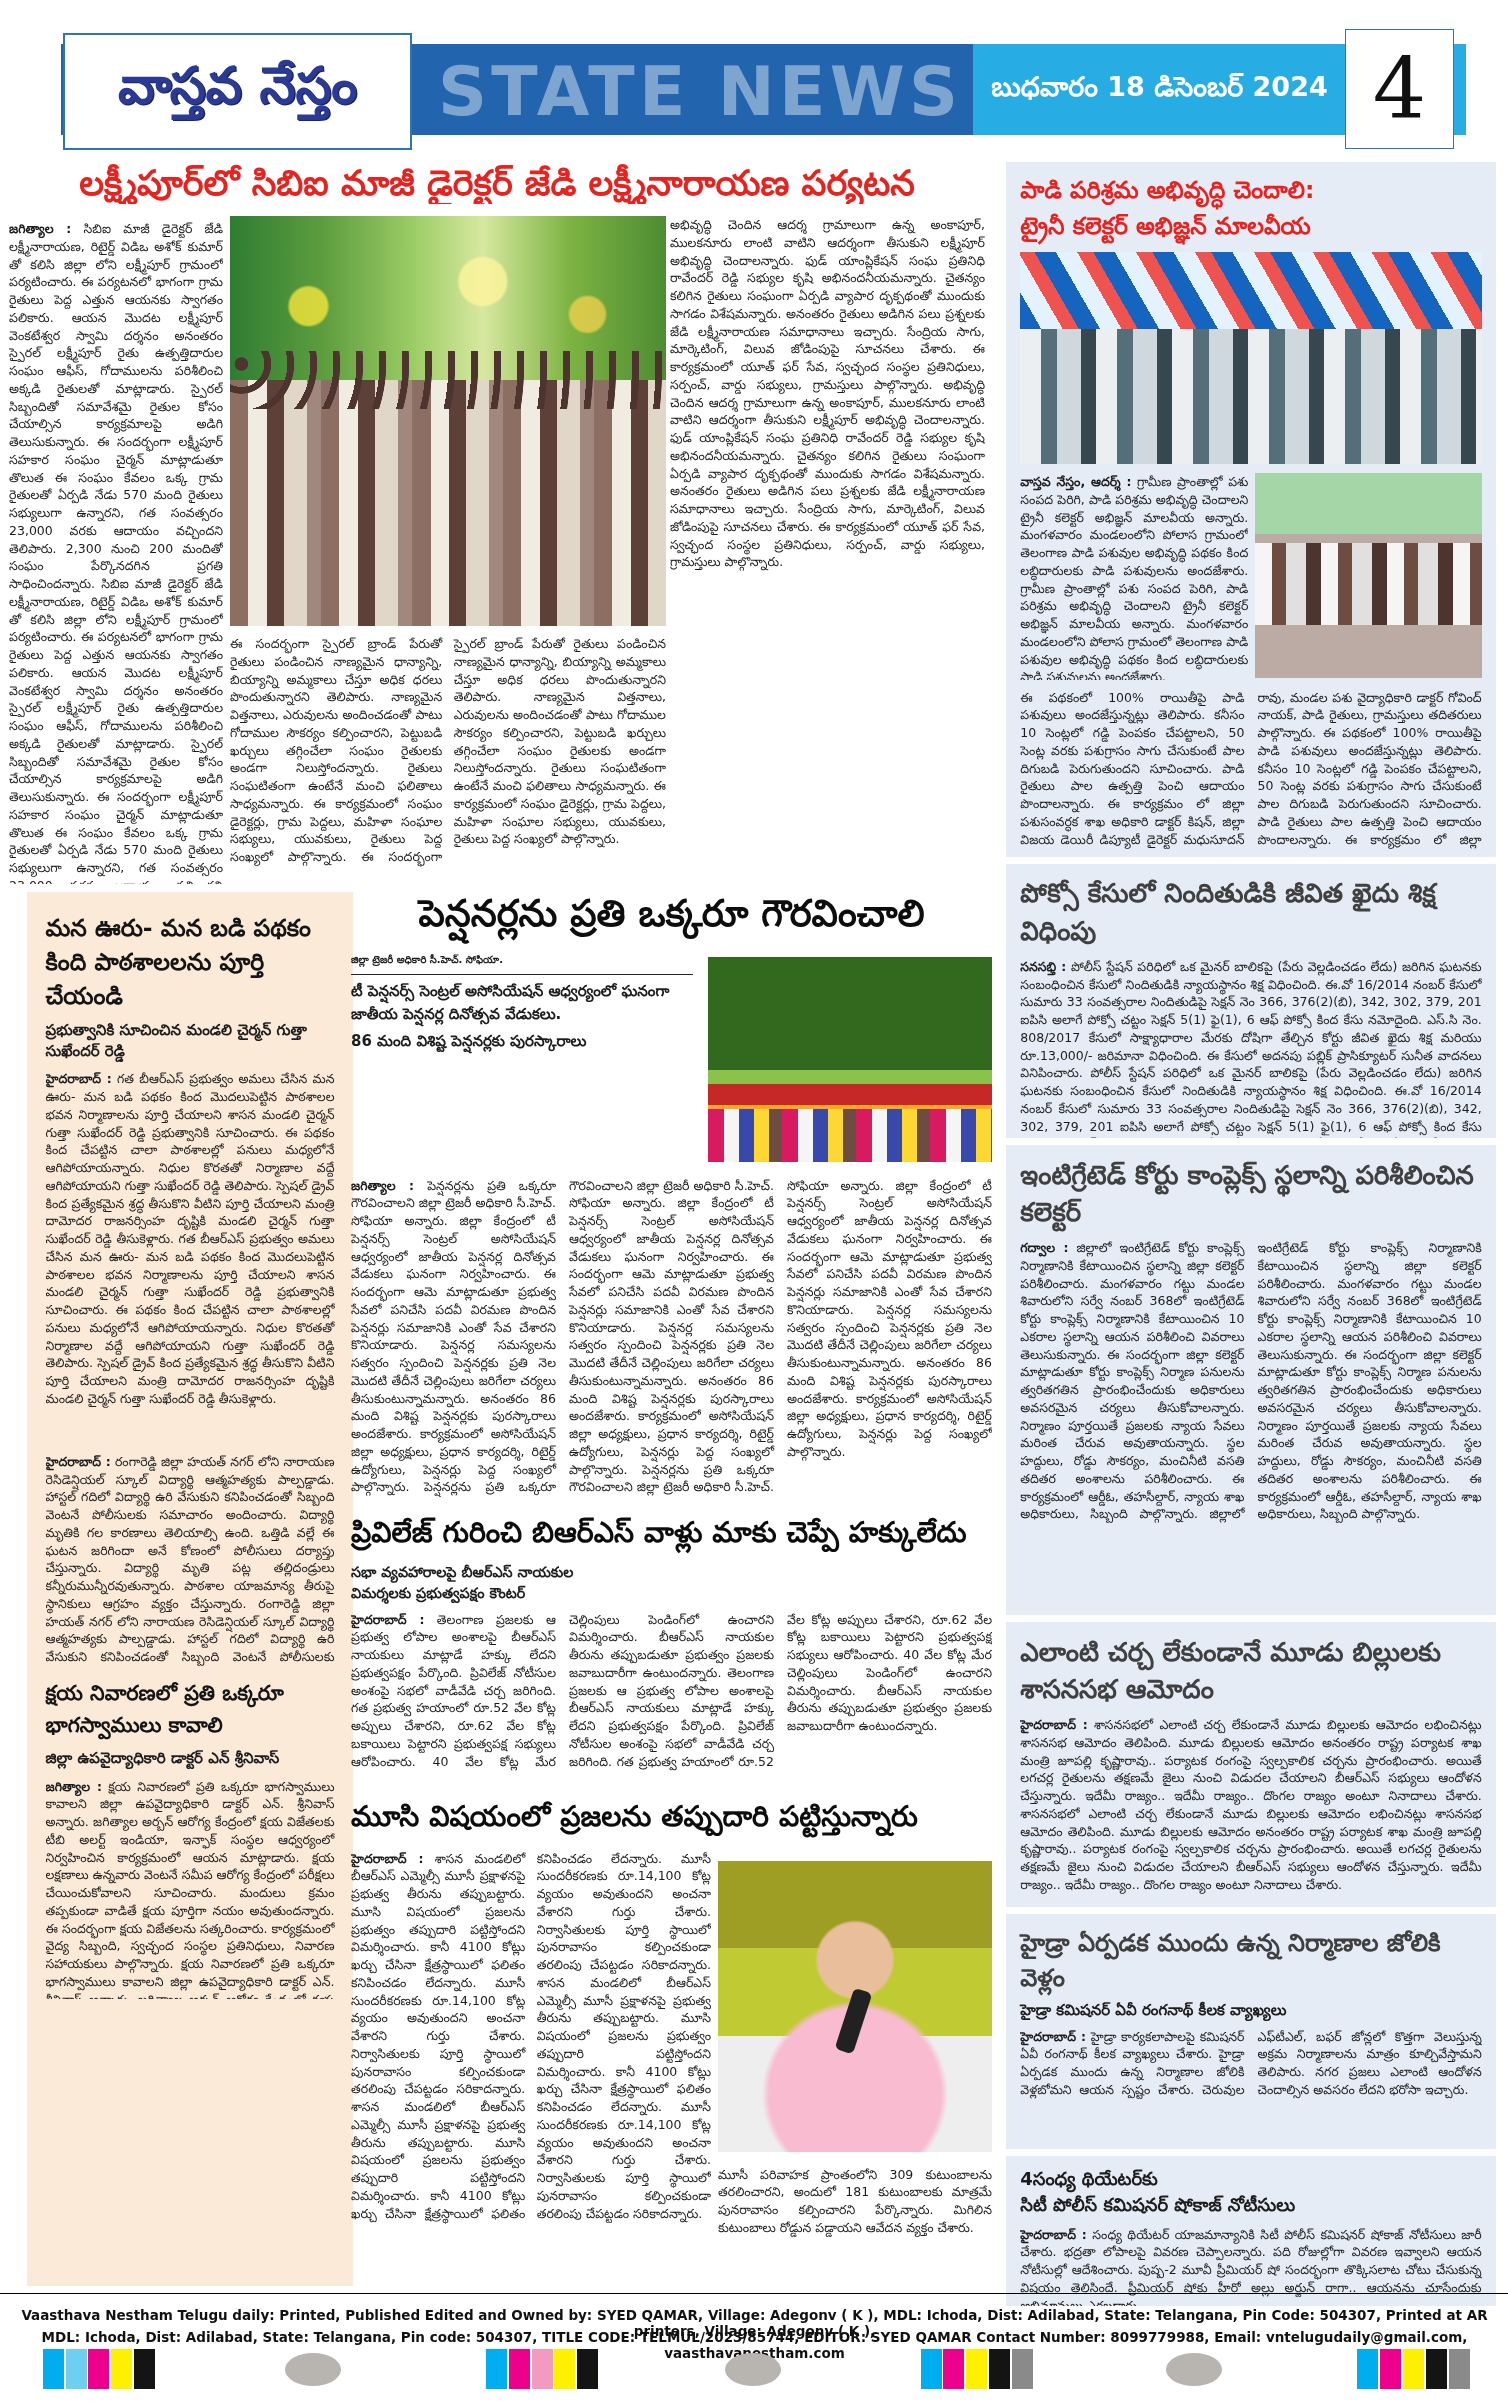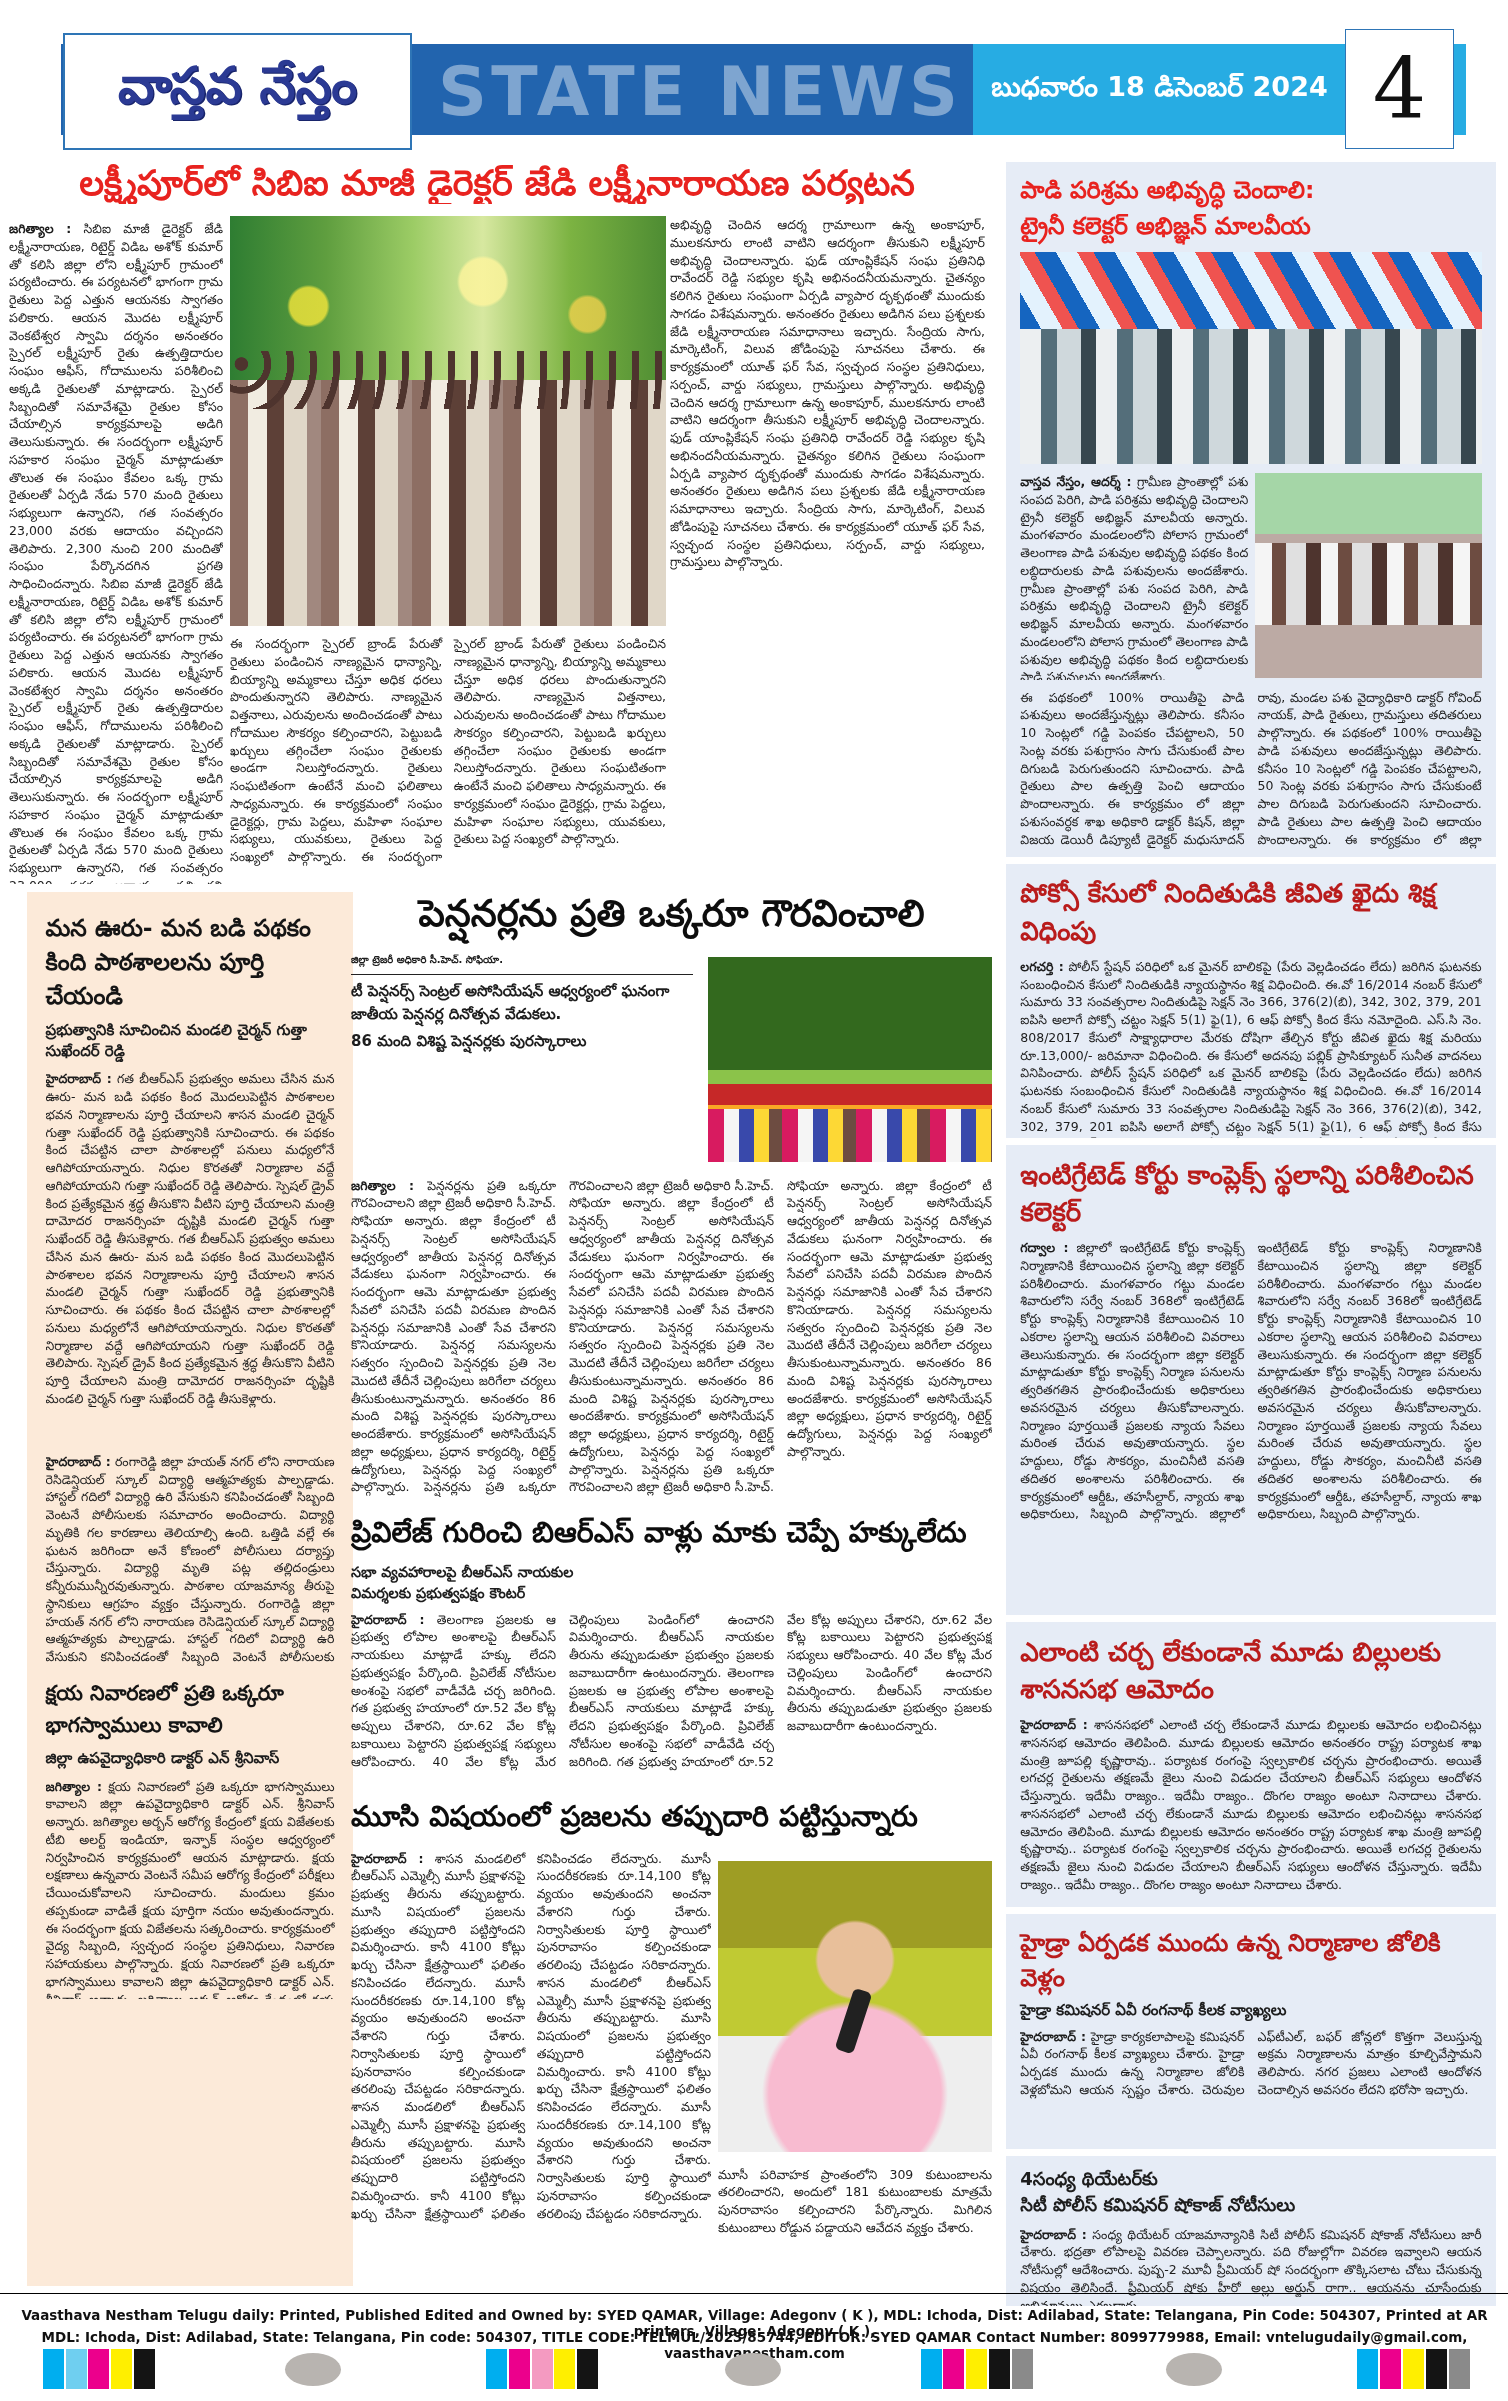--- a/index.html
+++ b/index.html
@@ -72,21 +72,21 @@
   .musi-photo{position:absolute;right:0;top:61px;width:274px;height:291px;overflow:hidden;
       background:radial-gradient(circle at 50% 34%,#e8bf9a 0 37px,transparent 40px),
                  radial-gradient(circle at 50% 80%,#f8bbd0 0 86px,transparent 93px),
                  linear-gradient(180deg,#9e9d24 0 30%,#c0ca33 30% 60%,#eeeeee 60% 100%);}
   .musi-photo:after{content:"";position:absolute;left:46%;top:44%;width:18.5px;height:64px;background:#212121;border-radius:5.7px;transform:rotate(18deg);}
   .musi-body2{position:absolute;right:0;top:366px;width:274px;height:127px;}
   
   .rail{position:absolute;left:1006px;top:162px;width:490px;}
   .rsect{background:#e6ecf6;box-sizing:border-box;padding:11.4px 14.3px;margin-bottom:7.1px;overflow:hidden;}
   .r-red{color:#e8231f;font-size:23.5px;font-weight:bold;line-height:1.5;}
-  .r-black{color:#b91c1c;font-size:26px;font-weight:bold;line-height:1.45;}
+  .r-black{color:#404040;font-size:26px;font-weight:bold;line-height:1.45;}
   .dairy-photo1{width:100%;height:212px;margin:8.6px 0;overflow:hidden;
       background:linear-gradient(180deg,#90caf9 0 18%,#ef9a9a 18% 30%,#fff 30% 36%,#b0bec5 36% 100%);}
   .dairy-photo1 .tent{height:36%;background:repeating-linear-gradient(60deg,#1565c0 0 18.5px,#e3f2fd 18.5px 37px,#ef5350 37px 51px);}
   .dairy-photo1 .crowd{height:64%;background:repeating-linear-gradient(90deg,#eceff1 0 21.4px,#546e7a 21.4px 37px,#cfd8dc 37px 61px,#37474f 61px 76px);}
   .dairy-row{position:relative;height:207px;margin-bottom:8.6px;}
   .dairy-intro{position:absolute;left:0;top:0;width:228px;height:207px;}
   .dairy-photo2{position:absolute;right:0;top:0;width:227px;height:205px;overflow:hidden;
       background:linear-gradient(180deg,#a5d6a7 0 30%,#bcaaa4 30% 100%);}
   .dairy-photo2:after{content:"";position:absolute;left:0;top:34%;width:100%;height:40%;
       background:repeating-linear-gradient(90deg,#f5f5f5 0 17px,#6d4c41 17px 31px,#e0e0e0 31px 51px,#4e342e 51px 66px);}
@@ -220,21 +220,21 @@
           <span>గ్రామీణ ప్రాంతాల్లో పశు సంపద పెరిగి, పాడి పరిశ్రమ అభివృద్ధి చెందాలని ట్రైనీ కలెక్టర్ అభిజ్ఞన్ మాలవీయ అన్నారు. మంగళవారం మండలంలోని పోలాస గ్రామంలో తెలంగాణ పాడి పశువుల అభివృద్ధి పథకం కింద లబ్ధిదారులకు పాడి పశువులను అందజేశారు. గ్రామీణ ప్రాంతాల్లో పశు సంపద పెరిగి, పాడి పరిశ్రమ అభివృద్ధి చెందాలని ట్రైనీ కలెక్టర్ అభిజ్ఞన్ మాలవీయ అన్నారు. మంగళవారం మండలంలోని పోలాస గ్రామంలో తెలంగాణ పాడి పశువుల అభివృద్ధి పథకం కింద లబ్ధిదారులకు పాడి పశువులను అందజేశారు.</span>
         </div>
         <div class="dairy-photo2"></div>
       </div>
       <div class="dairy-body2 btxt">ఈ పథకంలో 100% రాయితీపై పాడి పశువులు అందజేస్తున్నట్లు తెలిపారు. కనీసం 10 సెంట్లలో గడ్డి పెంపకం చేపట్టాలని, 50 సెంట్ల వరకు పశుగ్రాసం సాగు చేసుకుంటే పాల దిగుబడి పెరుగుతుందని సూచించారు. పాడి రైతులు పాల ఉత్పత్తి పెంచి ఆదాయం పొందాలన్నారు. ఈ కార్యక్రమం లో జిల్లా పశుసంవర్ధక శాఖ అధికారి డాక్టర్ కిషన్, జిల్లా విజయ డెయిరీ డిప్యూటీ డైరెక్టర్ మధుసూదన్ రావు, మండల పశు వైద్యాధికారి డాక్టర్ గోవింద్ నాయక్, పాడి రైతులు, గ్రామస్తులు తదితరులు పాల్గొన్నారు. ఈ పథకంలో 100% రాయితీపై పాడి పశువులు అందజేస్తున్నట్లు తెలిపారు. కనీసం 10 సెంట్లలో గడ్డి పెంపకం చేపట్టాలని, 50 సెంట్ల వరకు పశుగ్రాసం సాగు చేసుకుంటే పాల దిగుబడి పెరుగుతుందని సూచించారు. పాడి రైతులు పాల ఉత్పత్తి పెంచి ఆదాయం పొందాలన్నారు. ఈ కార్యక్రమం లో జిల్లా పశుసంవర్ధక శాఖ అధికారి డాక్టర్ కిషన్, జిల్లా విజయ డెయిరీ డిప్యూటీ డైరెక్టర్ మధుసూదన్ రావు, మండల పశు వైద్యాధికారి డాక్టర్ గోవింద్ నాయక్, పాడి రైతులు, గ్రామస్తులు తదితరులు పాల్గొన్నారు.</div>
     </section>
 
     <section class="rsect" style="height:274px">
       <div class="r-black" style="font-size:26px">పోక్సో కేసులో నిందితుడికి జీవిత ఖైదు శిక్ష విధింపు</div>
       <div class="pocso-body btxt">
-        <b class="dl">లగచర్తి :</b>
+        <b class="dl">సనసభ్తి :</b>
         <span>పోలీస్ స్టేషన్ పరిధిలో ఒక మైనర్ బాలికపై (పేరు వెల్లడించడం లేదు) జరిగిన ఘటనకు సంబంధించిన కేసులో నిందితుడికి న్యాయస్థానం శిక్ష విధించింది. ఈ.వో 16/2014 నంబర్ కేసులో సుమారు 33 సంవత్సరాల నిందితుడిపై సెక్షన్ నెం 366, 376(2)(బి), 342, 302, 379, 201 ఐపిసి అలాగే పోక్సో చట్టం సెక్షన్ 5(1) ఫై(1), 6 ఆఫ్ పోక్సో కింద కేసు నమోదైంది. ఎస్.సి నెం. 808/2017 కేసులో సాక్ష్యాధారాల మేరకు దోషిగా తేల్చిన కోర్టు జీవిత ఖైదు శిక్ష మరియు రూ.13,000/- జరిమానా విధించింది. ఈ కేసులో అదనపు పబ్లిక్ ప్రాసిక్యూటర్ సునీత వాదనలు వినిపించారు. పోలీస్ స్టేషన్ పరిధిలో ఒక మైనర్ బాలికపై (పేరు వెల్లడించడం లేదు) జరిగిన ఘటనకు సంబంధించిన కేసులో నిందితుడికి న్యాయస్థానం శిక్ష విధించింది. ఈ.వో 16/2014 నంబర్ కేసులో సుమారు 33 సంవత్సరాల నిందితుడిపై సెక్షన్ నెం 366, 376(2)(బి), 342, 302, 379, 201 ఐపిసి అలాగే పోక్సో చట్టం సెక్షన్ 5(1) ఫై(1), 6 ఆఫ్ పోక్సో కింద కేసు నమోదైంది. ఎస్.సి నెం. 808/2017 కేసులో సాక్ష్యాధారాల మేరకు దోషిగా తేల్చిన కోర్టు జీవిత ఖైదు శిక్ష మరియు రూ.13,000/- జరిమానా విధించింది. ఈ కేసులో అదనపు పబ్లిక్ ప్రాసిక్యూటర్ సునీత వాదనలు వినిపించారు.</span>
       </div>
     </section>
 
     <section class="rsect" style="height:470px">
       <div class="r-black">ఇంటిగ్రేటెడ్ కోర్టు కాంప్లెక్స్ స్థలాన్ని పరిశీలించిన కలెక్టర్</div>
       <div class="court-body btxt">
         <b class="dl">గద్వాల :</b>
         <span>జిల్లాలో ఇంటిగ్రేటెడ్ కోర్టు కాంప్లెక్స్ నిర్మాణానికి కేటాయించిన స్థలాన్ని జిల్లా కలెక్టర్ పరిశీలించారు. మంగళవారం గట్టు మండల శివారులోని సర్వే నంబర్ 368లో ఇంటిగ్రేటెడ్ కోర్టు కాంప్లెక్స్ నిర్మాణానికి కేటాయించిన 10 ఎకరాల స్థలాన్ని ఆయన పరిశీలించి వివరాలు తెలుసుకున్నారు. ఈ సందర్భంగా జిల్లా కలెక్టర్ మాట్లాడుతూ కోర్టు కాంప్లెక్స్ నిర్మాణ పనులను త్వరితగతిన ప్రారంభించేందుకు అధికారులు అవసరమైన చర్యలు తీసుకోవాలన్నారు. నిర్మాణం పూర్తయితే ప్రజలకు న్యాయ సేవలు మరింత చేరువ అవుతాయన్నారు. స్థల హద్దులు, రోడ్డు సౌకర్యం, మంచినీటి వసతి తదితర అంశాలను పరిశీలించారు. ఈ కార్యక్రమంలో ఆర్డీఓ, తహసీల్దార్, న్యాయ శాఖ అధికారులు, సిబ్బంది పాల్గొన్నారు. జిల్లాలో ఇంటిగ్రేటెడ్ కోర్టు కాంప్లెక్స్ నిర్మాణానికి కేటాయించిన స్థలాన్ని జిల్లా కలెక్టర్ పరిశీలించారు. మంగళవారం గట్టు మండల శివారులోని సర్వే నంబర్ 368లో ఇంటిగ్రేటెడ్ కోర్టు కాంప్లెక్స్ నిర్మాణానికి కేటాయించిన 10 ఎకరాల స్థలాన్ని ఆయన పరిశీలించి వివరాలు తెలుసుకున్నారు. ఈ సందర్భంగా జిల్లా కలెక్టర్ మాట్లాడుతూ కోర్టు కాంప్లెక్స్ నిర్మాణ పనులను త్వరితగతిన ప్రారంభించేందుకు అధికారులు అవసరమైన చర్యలు తీసుకోవాలన్నారు. నిర్మాణం పూర్తయితే ప్రజలకు న్యాయ సేవలు మరింత చేరువ అవుతాయన్నారు. స్థల హద్దులు, రోడ్డు సౌకర్యం, మంచినీటి వసతి తదితర అంశాలను పరిశీలించారు. ఈ కార్యక్రమంలో ఆర్డీఓ, తహసీల్దార్, న్యాయ శాఖ అధికారులు, సిబ్బంది పాల్గొన్నారు.</span>
       </div>

